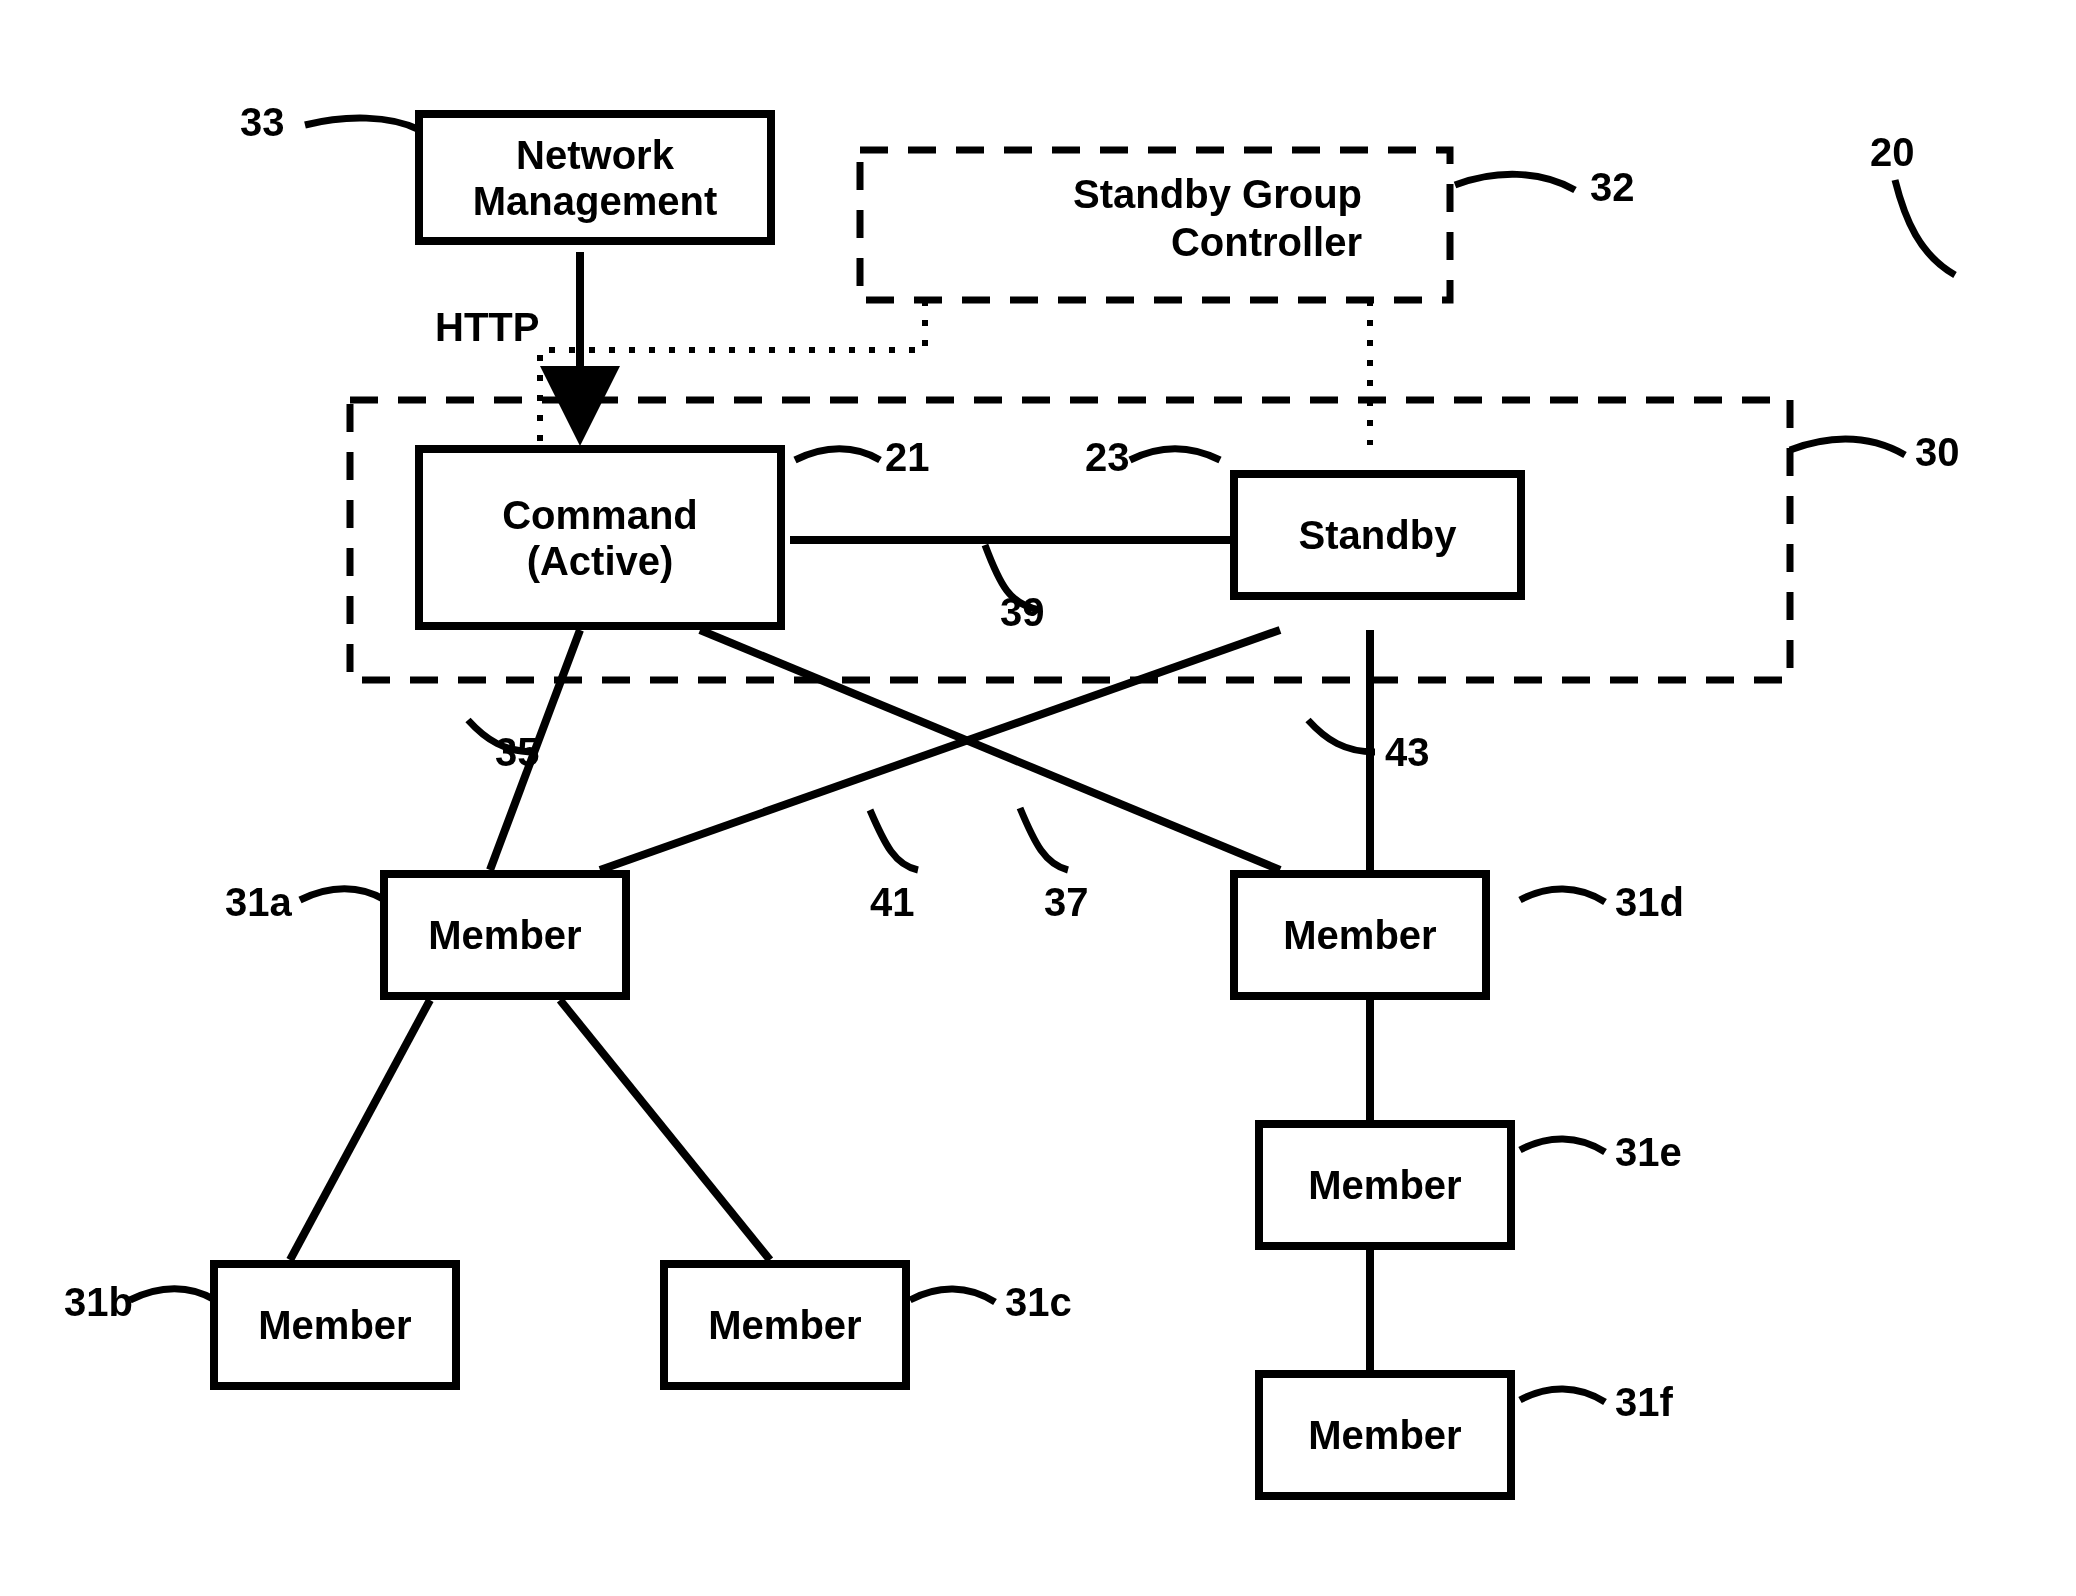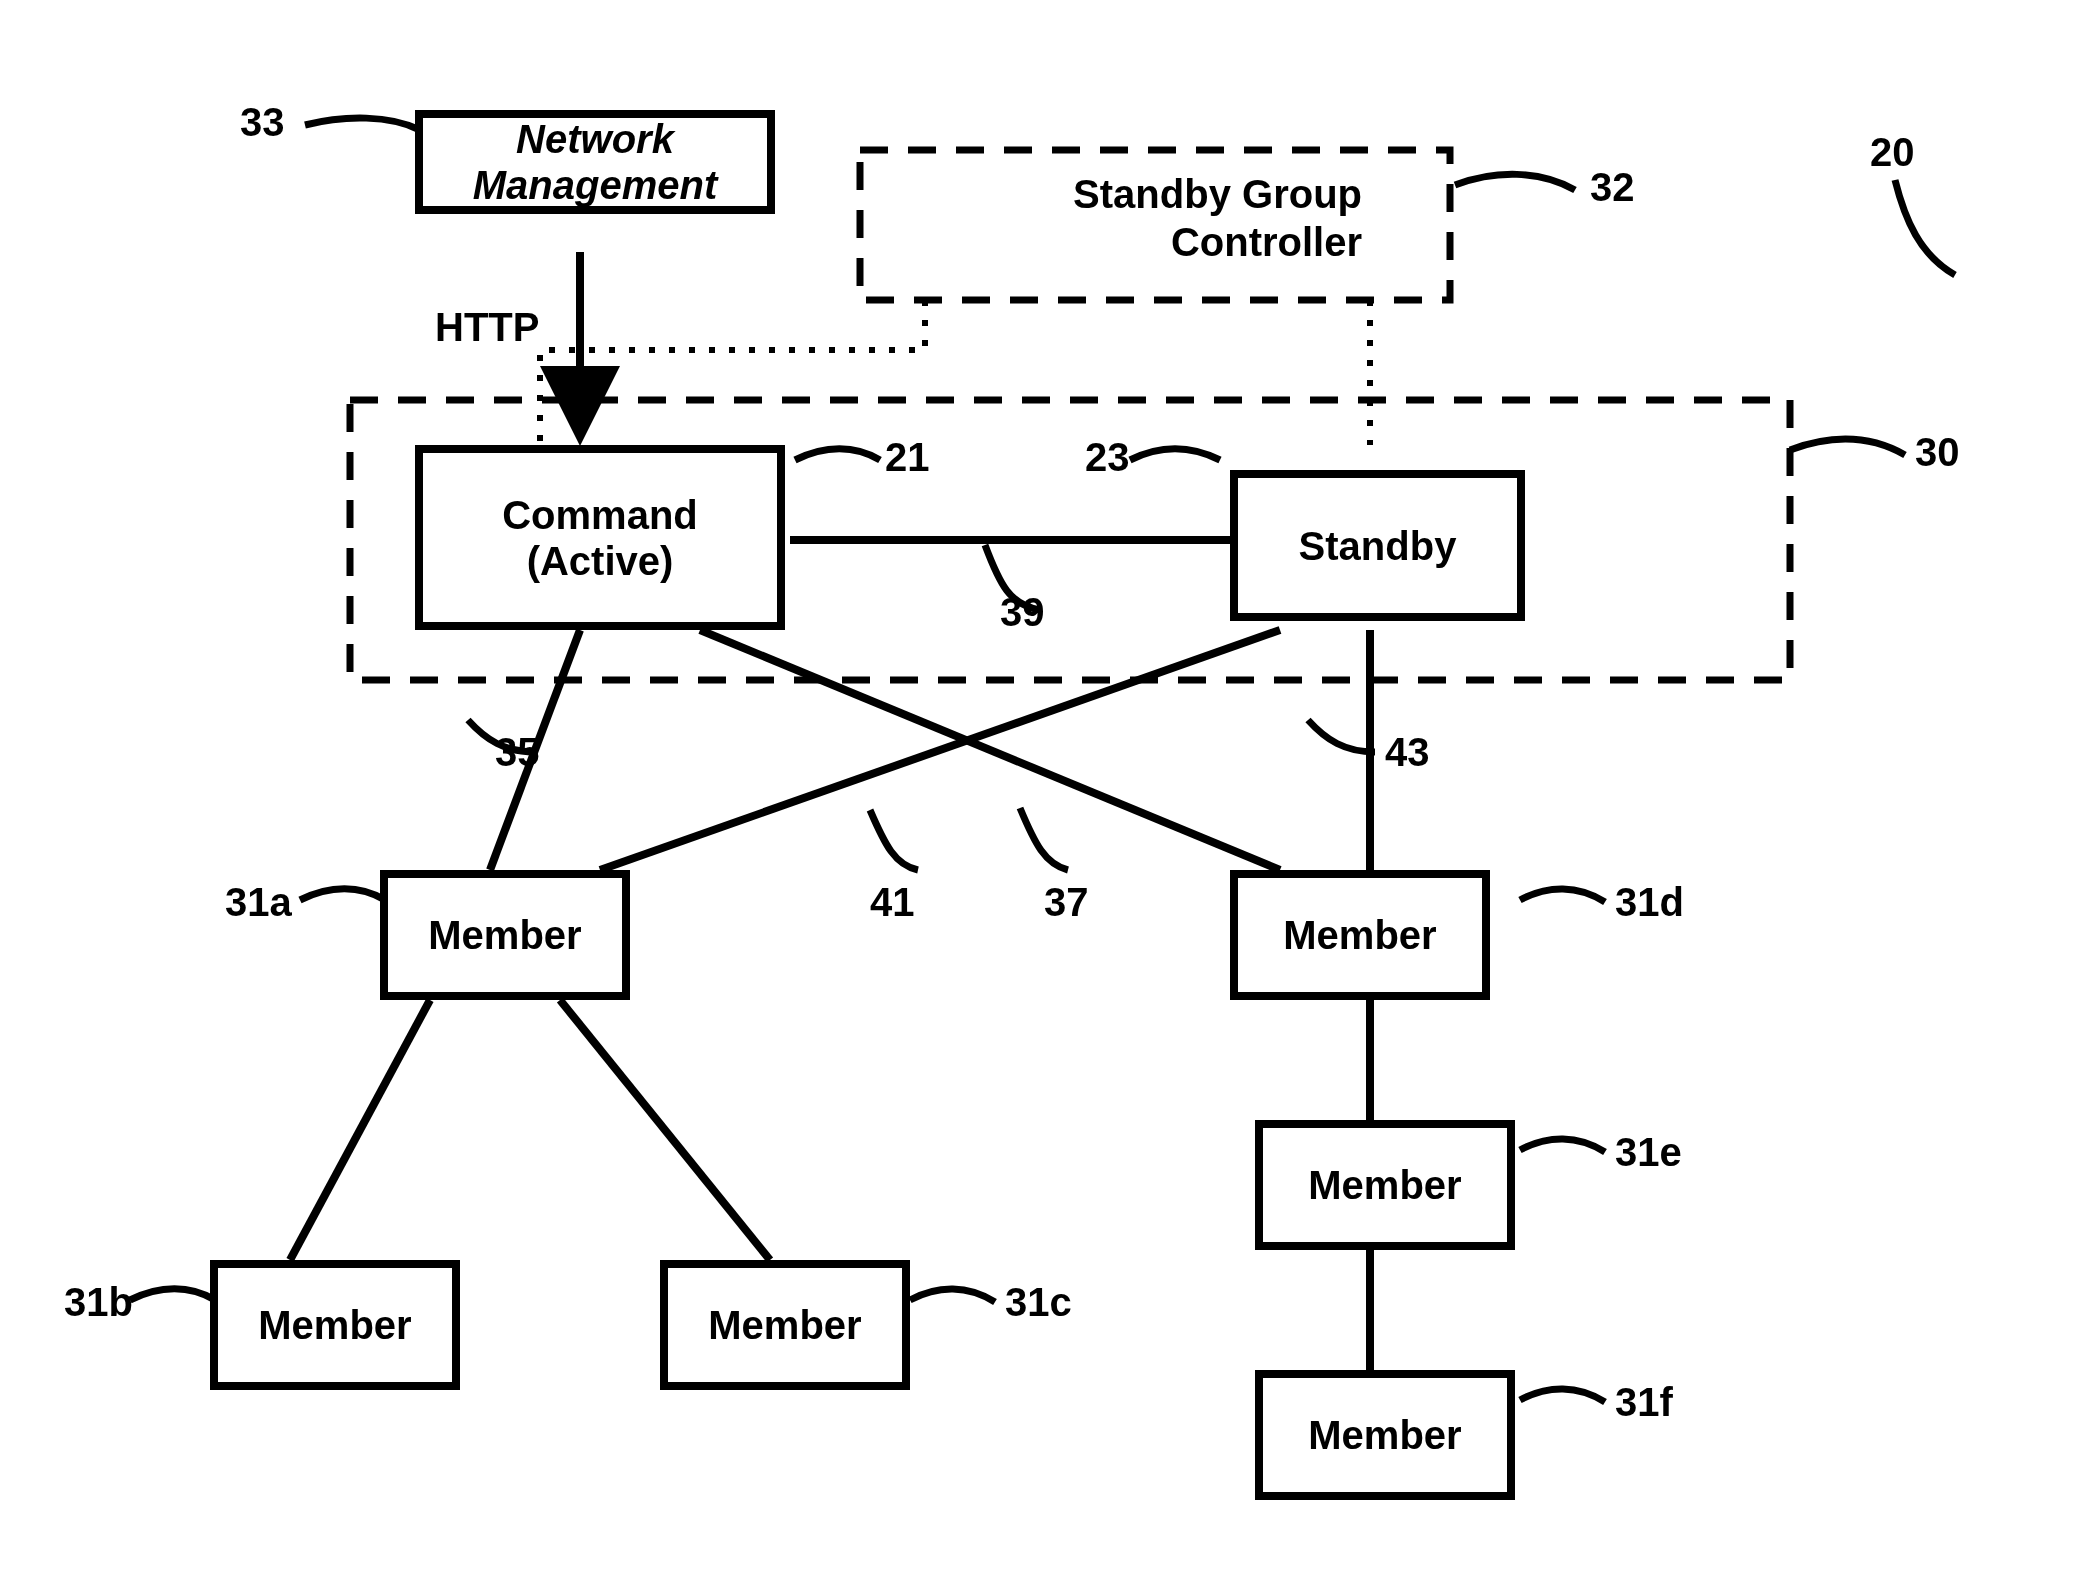--- a/index.html
+++ b/index.html
@@ -110,29 +110,29 @@
 
     <path d="M 130 1300 C 160 1285, 190 1285, 215 1300" fill="none" stroke="#000" stroke-width="7"></path>
 
     <path d="M 910 1300 C 938 1285, 968 1285, 995 1302" fill="none" stroke="#000" stroke-width="7"></path>
 
     <path d="M 1520 1150 C 1548 1135, 1578 1135, 1605 1152" fill="none" stroke="#000" stroke-width="7"></path>
 
     <path d="M 1520 1400 C 1548 1385, 1578 1385, 1605 1402" fill="none" stroke="#000" stroke-width="7"></path>
   </svg>
 
-  <div class="box" style="left:415px; top:110px; width:360px; height:104px;font-style:italic;">
+  <div class="box" style="left:415px; top:110px; width:360px; height:135px;">
     <span>Network<br>Management</span>
   </div>
 
   <div class="box" style="left:415px; top:445px; width:370px; height:185px;">
     <span>Command<br>(Active)</span>
   </div>
 
-  <div class="box" style="left:1230px; top:470px; width:295px; height:151px;">
+  <div class="box" style="left:1230px; top:470px; width:295px; height:130px;">
     <span>Standby</span>
   </div>
 
   <div class="box" style="left:380px; top:870px; width:250px; height:130px;">
     <span>Member</span>
   </div>
 
   <div class="box" style="left:1230px; top:870px; width:260px; height:130px;">
     <span>Member</span>
   </div>

